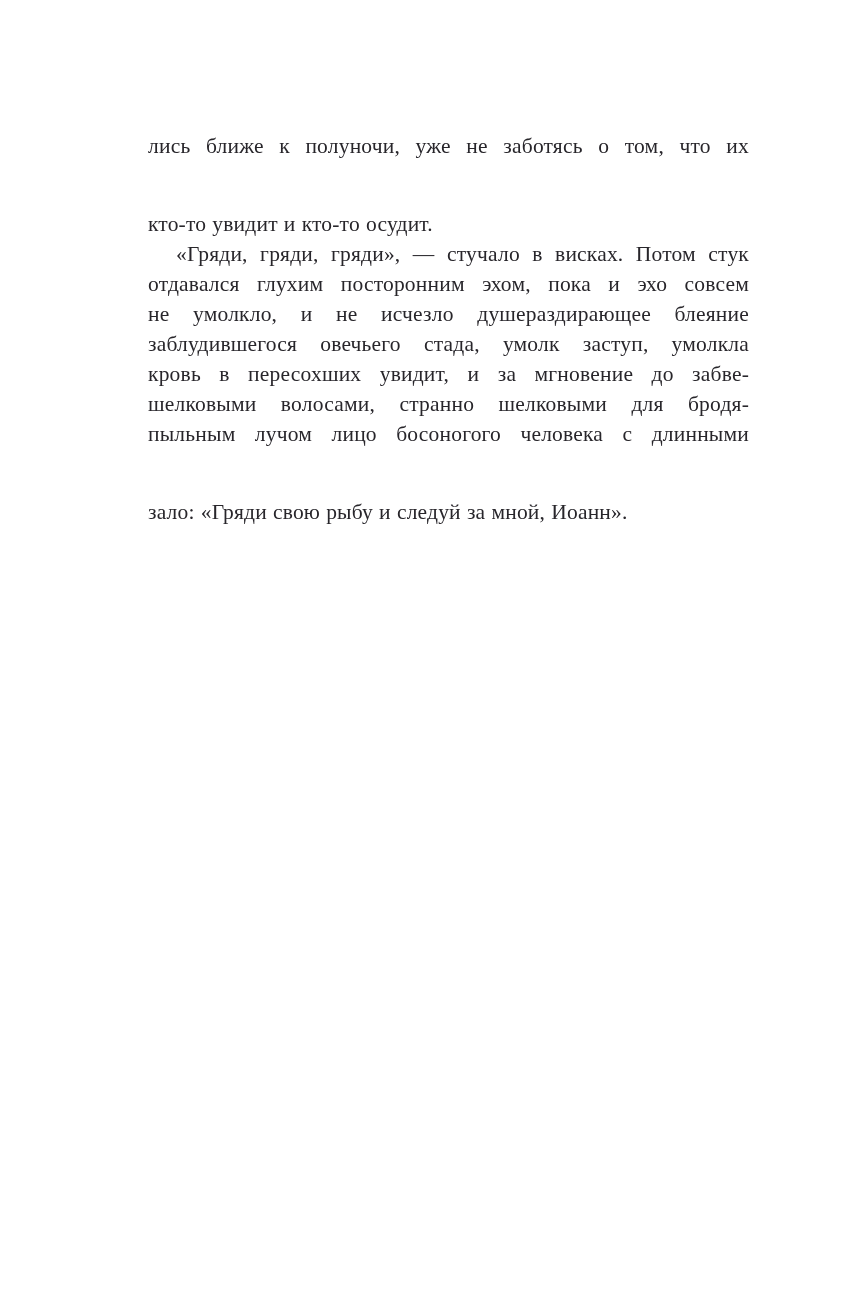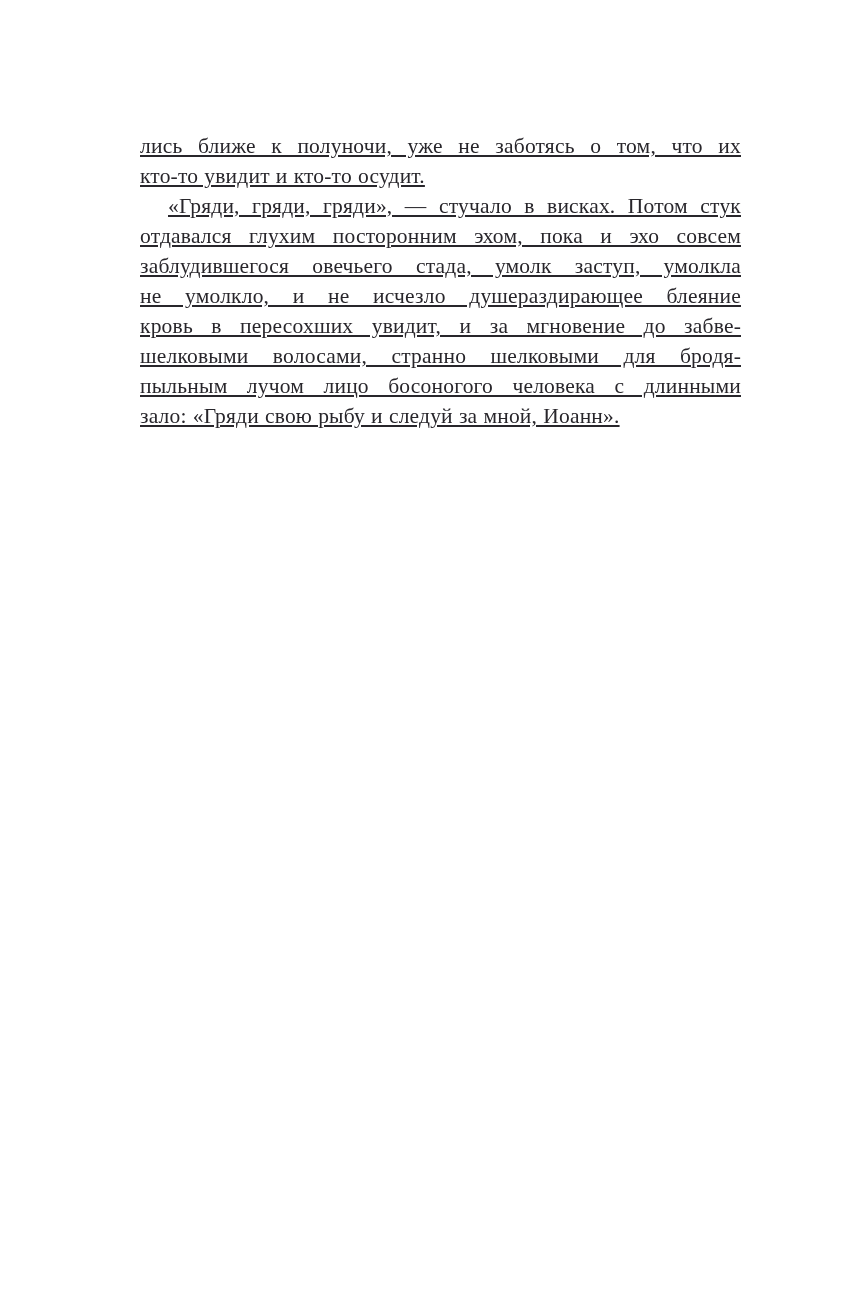--- a/index.html
+++ b/index.html
@@ -9,55 +9,55 @@
   body {
     width: 844px;
     height: 1311px;
     background: #ffffff;
     font-family: "Liberation Serif", "DejaVu Serif", serif;
     position: relative;
     overflow: hidden;
   }
   .text-block {
     position: absolute;
-    left: 140px;
+    left: 148px;
     top: 131px;
     width: 601px;
-    text-decoration: underline;
   }
   .paragraph {
     margin: 0;
     padding: 0;
   }
   .line {
     font-size: 21.5px;
     line-height: 30px;
     letter-spacing: 0.2px;
     text-align: justify;
     text-align-last: justify;
     word-spacing: 0.5px;
   }
   .line.last-line {
     text-align-last: left;
+    margin-top: 48px;
   }
   .line.first-indent {
     text-indent: 28px;
   }
 </style>
 </head>
 <body style="background: rgb(255, 255, 255);">
 
 <div class="text-block" style="color: rgb(40, 38, 43);">
     <div class="paragraph">
       <div class="line">лись ближе к полуночи, уже не заботясь о том, что их</div>
       <div class="line last-line">кто-то увидит и кто-то осудит.</div>
     </div>
     <div class="paragraph">
       <div class="line first-indent">«Гряди, гряди, гряди», — стучало в висках. Потом стук</div>
       <div class="line">отдавался глухим посторонним эхом, пока и эхо совсем</div>
+      <div class="line">не умолкло, и не исчезло душераздирающее блеяние</div>
       <div class="line">заблудившегося овечьего стада, умолк заступ, умолкла</div>
-      <div class="line">не умолкло, и не исчезло душераздирающее блеяние</div>
       <div class="line">кровь в пересохших увидит, и за мгновение до забве-</div>
       <div class="line">шелковыми волосами, странно шелковыми для бродя-</div>
       <div class="line">пыльным лучом лицо босоногого человека с длинными</div>
       <div class="line last-line">зало: «Гряди свою рыбу и следуй за мной, Иоанн».</div>
     </div>
   </div>
 
 </body></html>

